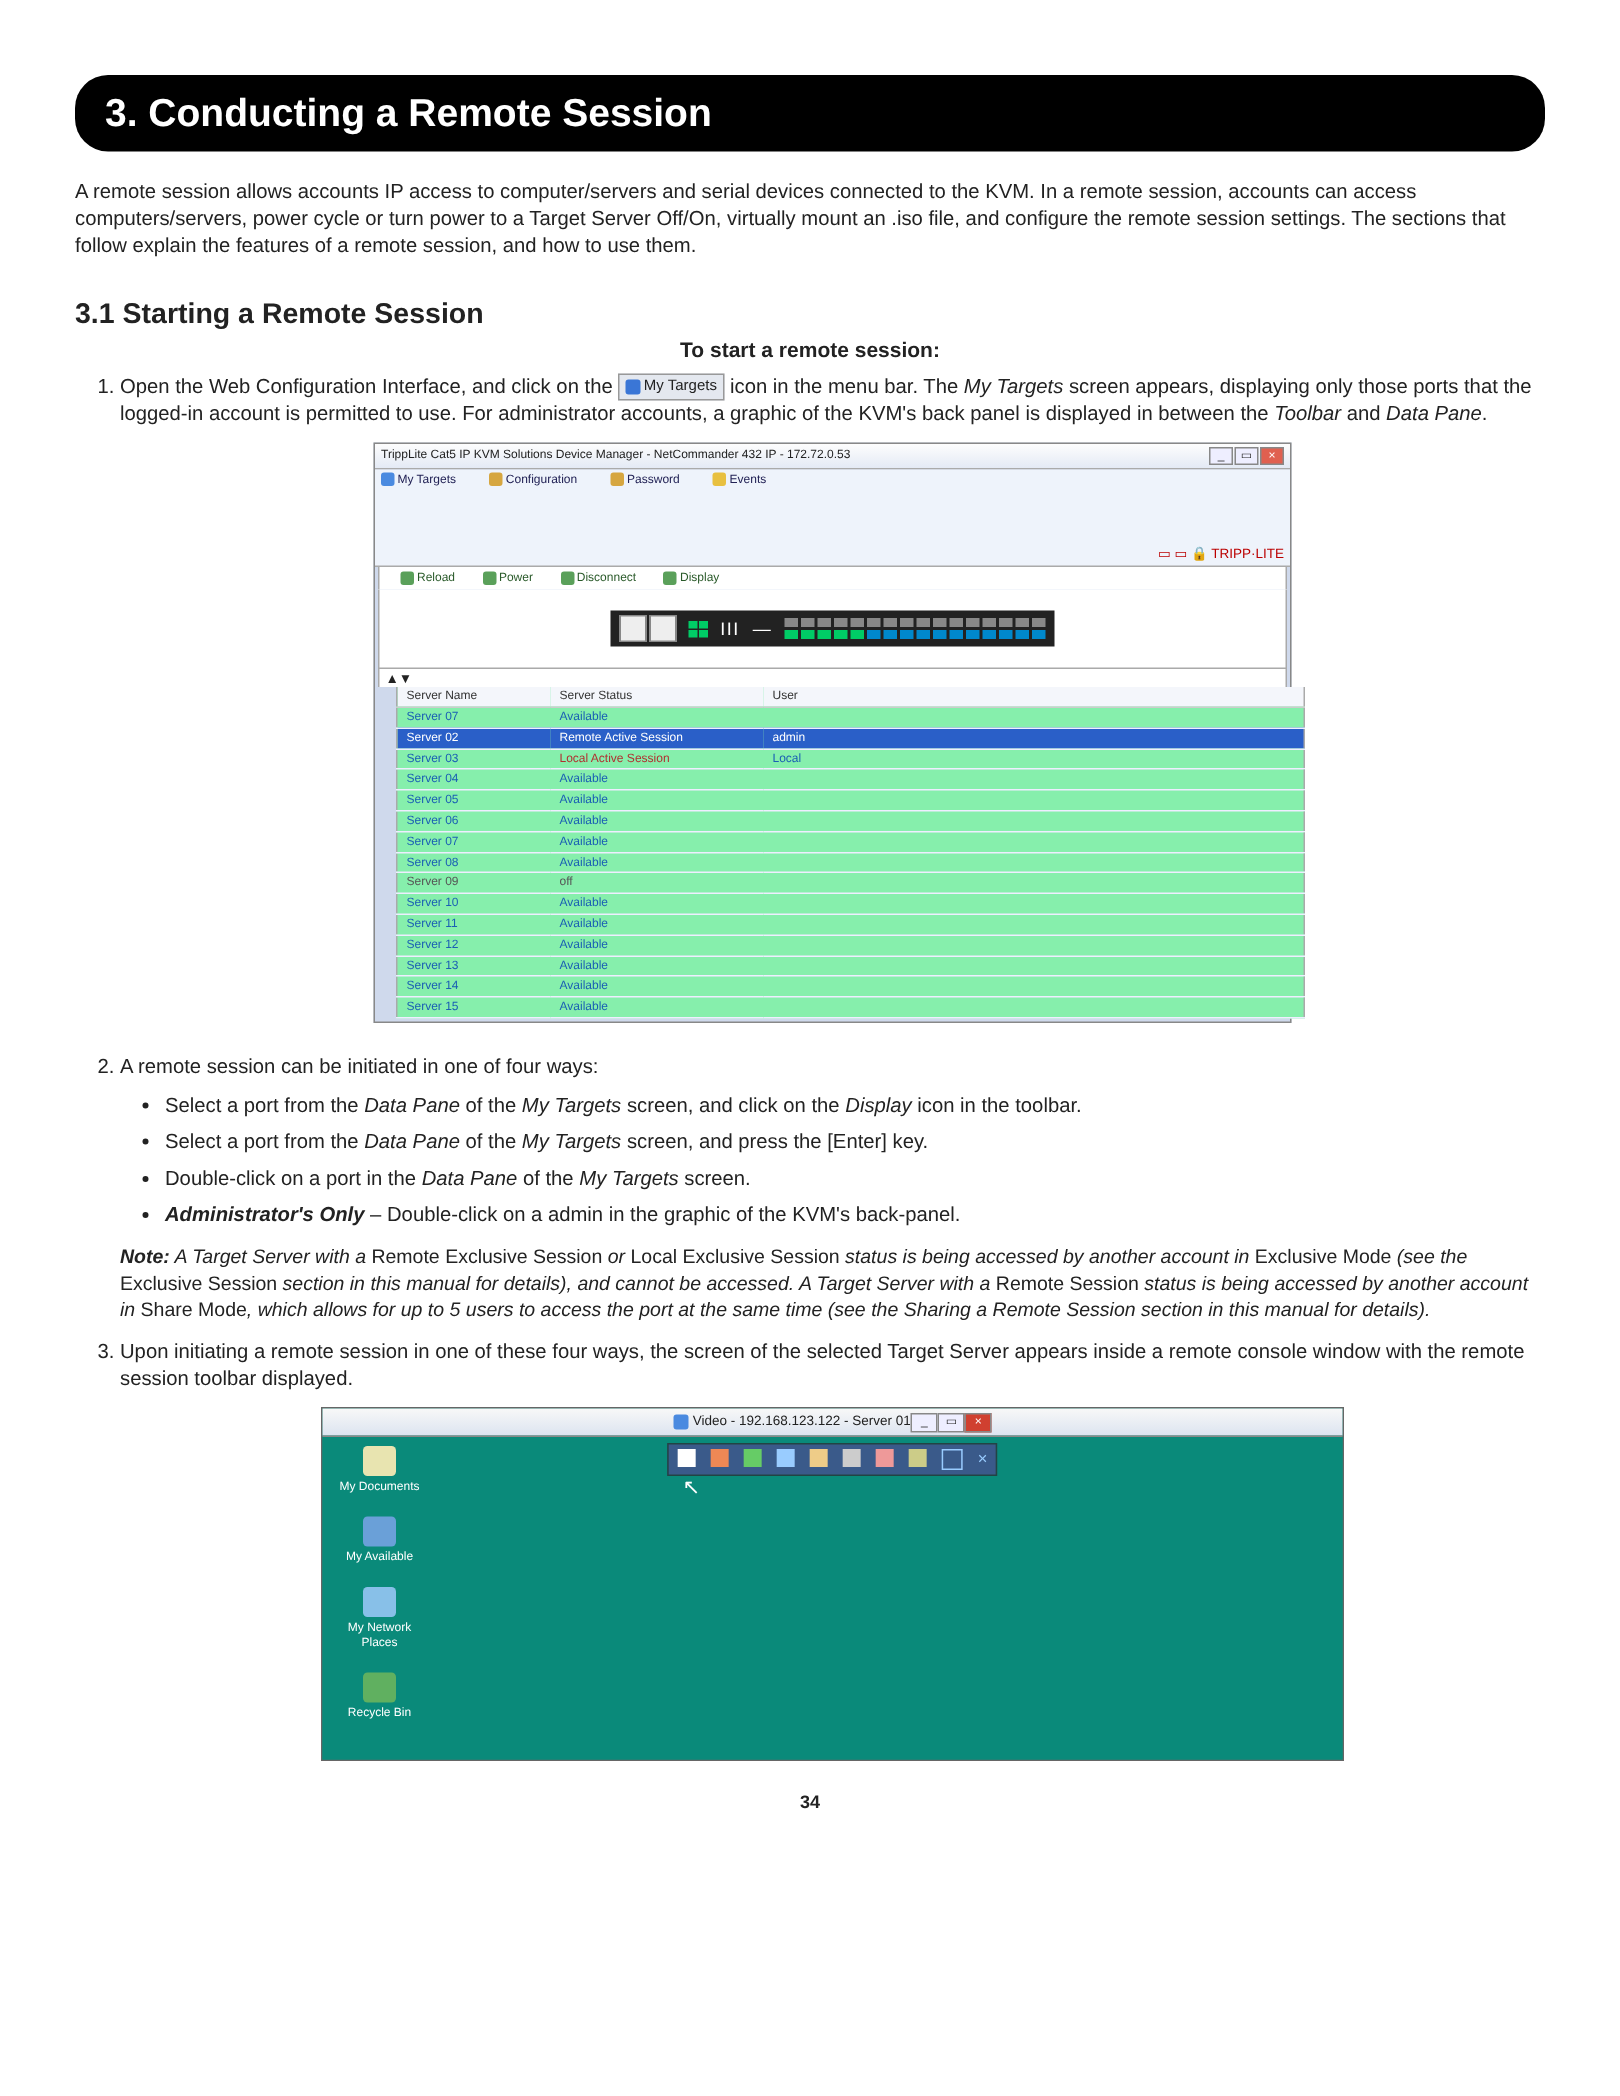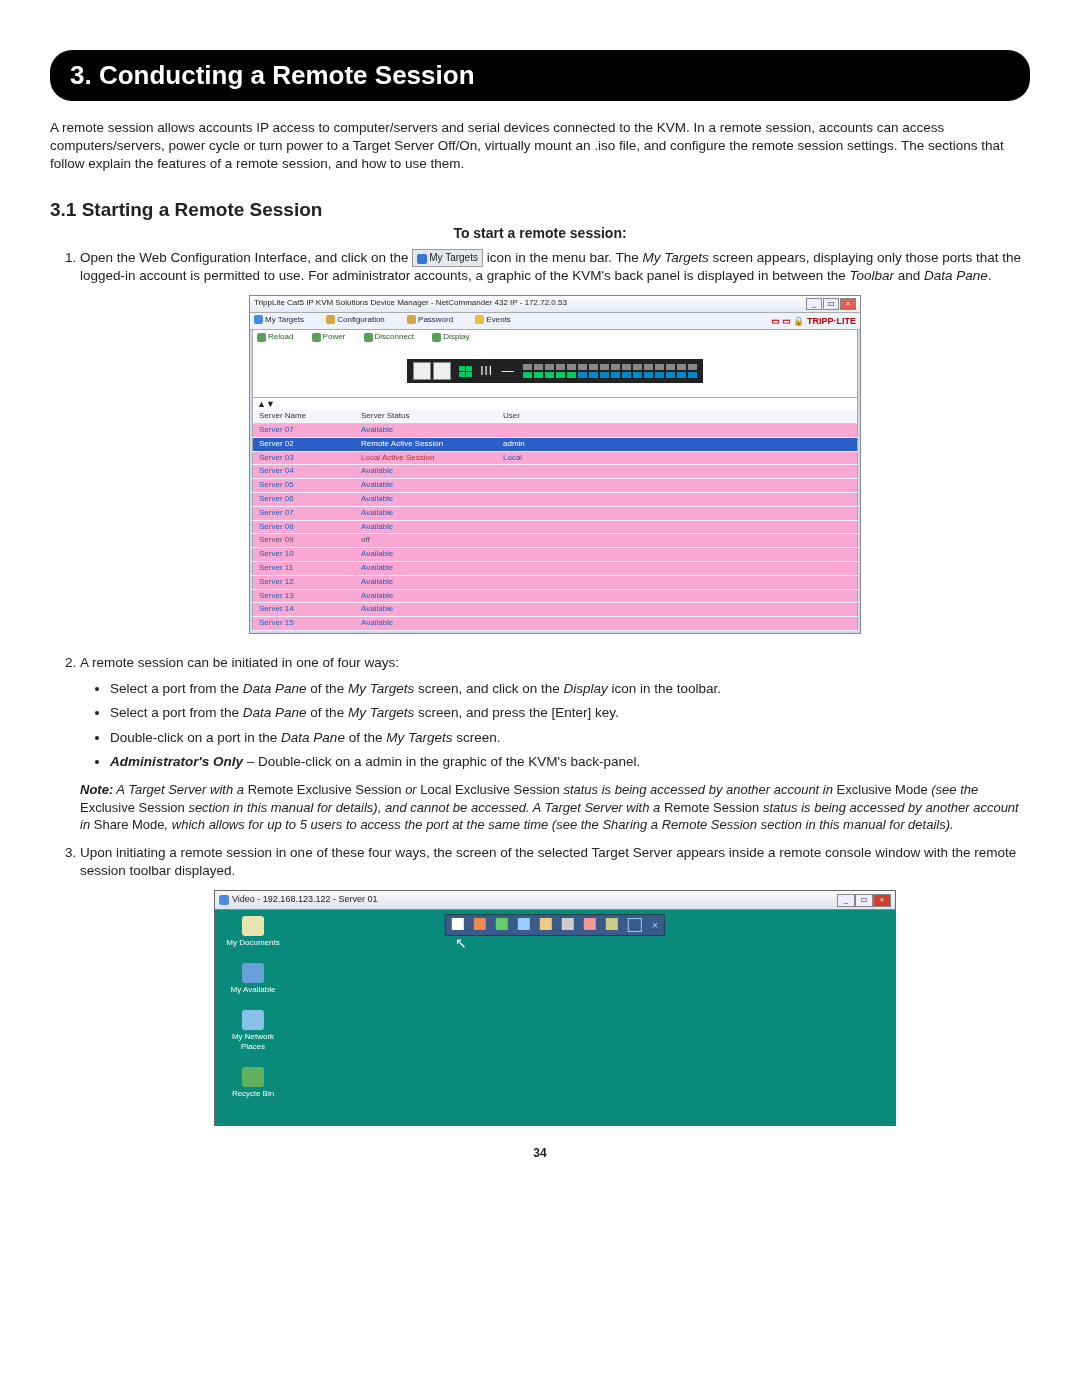--- a/index.html
+++ b/index.html
@@ -83,62 +83,62 @@
   .ic-blue{background:#4a8ae0;}
   .ic-gold{background:#d6a640;}
   .ic-yellow{background:#e8c040;}
   .ss-subbar{
     background:#e4ecf8;color:#3a6;padding:2px 4px;border:1px solid #aaa;margin:2px;
     display:flex;justify-content:space-between;
   }
   .ss-subbar .rbtns span{display:inline-block;width:12px;height:9px;border:1px solid #888;background:#eef;margin-left:1px;}
   .ss-subbar .rbtns span.cl{background:#d05040;}
   .ss-toolbar{
-    background:#fff;padding:2px 4px;margin:0 2px;border-left:1px solid #aaa;border-right:1px solid #aaa;
+    background:#fff;padding:2px 14px;margin:0 2px;border-left:1px solid #aaa;border-right:1px solid #aaa;
   }
   .ss-toolbar span{margin-right:8px;color:#2a5a2a;}
   .ss-toolbar i{display:inline-block;width:9px;height:9px;background:#5aa05a;margin-right:2px;vertical-align:middle;border-radius:2px;}
   .ss-panel{
     background:#fff;margin:0 2px;border:1px solid #aaa;border-top:none;
     height:52px;display:flex;align-items:center;justify-content:center;text-align:right;
   }
   .kvm-box{
     background:#222;display:flex;align-items:center;padding:3px 6px;gap:8px;
   }
   .kvm-left{display:flex;gap:2px;}
   .kvm-left span{width:16px;height:16px;background:#eee;border:1px solid #888;}
   .kvm-mid{color:#fff;font-size:12px;letter-spacing:1px;}
   .kvm-ports{display:flex;flex-direction:column;gap:2px;}
   .kvm-row{display:flex;gap:2px;}
   .kvm-row span{width:9px;height:6px;background:#888;}
   .kvm-row.lit span{background:#0c6;} 
   .kvm-row.lit span:nth-child(n+6){background:#08c;}
   .ss-arrows{background:#fff;margin:0 2px;padding:0 4px;font-size:9px;border-left:1px solid #aaa;border-right:1px solid #aaa;}
   .ss-table{
-    background:#f9a8d4;margin:0 2px 2px 2px;border:1px solid #aaa;border-top:none;
+    background:#86efac;margin:0 2px 2px 14px;border:1px solid #aaa;border-top:none;
     border-collapse:collapse;width:calc(100% - 4px);font-size:8px;
   }
   .ss-table th{
     text-align:left;padding:1px 6px;border-bottom:1px solid #ccc;background:#f4f6fb;font-weight:normal;color:#333;
   }
   .ss-table td{
     padding:1px 6px;color:#1a5fb4;border-bottom:1px solid #eef;
   }
   .ss-table tr.hl td{background:#2a5fc8;color:#fff;}
   .ss-table tr.local td.status{color:#b03030;}
   .ss-table tr.off td{color:#555;}
   .note-block{
     font-size:13px;line-height:1.35;margin:10px 0 10px 0;
   }
   .remote-shot{
     margin:10px auto 20px auto;width:680px;border:1px solid #666;background:#0a8a7a;
   }
   .rs-title{
     background:linear-gradient(#f8f8f8,#dce4f0);padding:2px 4px;font-size:9px;
-    display:flex;justify-content:space-between;border-bottom:1px solid #888;
+    display:flex;justify-content:center;border-bottom:1px solid #888;
   }
   .rs-title .winbtns span{
     display:inline-block;width:16px;height:11px;border:1px solid #888;background:#eef;text-align:center;font-size:8px;
   }
   .rs-title .winbtns span.close{background:#d04030;color:#fff;}
   .rs-body{
     height:215px;background:#0a8a7a;position:relative;
   }
   .rs-toolbar{
     position:absolute;top:4px;left:50%;transform:translateX(-50%);
@@ -190,21 +190,21 @@
           <span>_</span><span>▭</span><span class="close">×</span>
         </span>
       </div>
       <div class="ss-tabbar">
         <div class="tabs">
           <span><i class="ic-blue"></i><span>My Targets</span></span>
           <span><i class="ic-gold"></i><span>Configuration</span></span>
           <span><i class="ic-gold"></i><span>Password</span></span>
           <span><i class="ic-yellow"></i><span>Events</span></span>
         </div>
-        <div style="color:#b00;font-weight:bold;font-size:9px;">▭ ▭ 🔒 <span>TRIPP·LITE</span></div>
+        <div style="color:#b00;font-weight:normal;font-size:9px;margin-top:48px;">▭ ▭ 🔒 <span>TRIPP·LITE</span></div>
       </div>
       <div class="ss-toolbar">
         <span><i></i><span>Reload</span></span>
         <span><i></i><span>Power</span></span>
         <span><i></i><span>Disconnect</span></span>
         <span><i></i><span>Display</span></span>
       </div>
       <div class="ss-panel">
         <div class="kvm-box">
           <div class="kvm-left">

